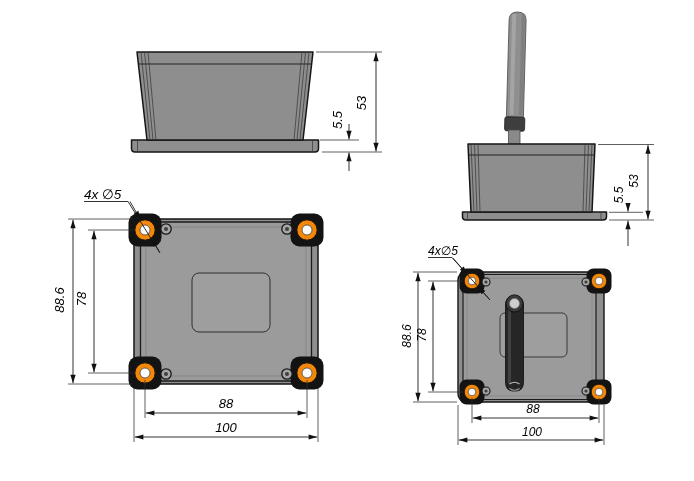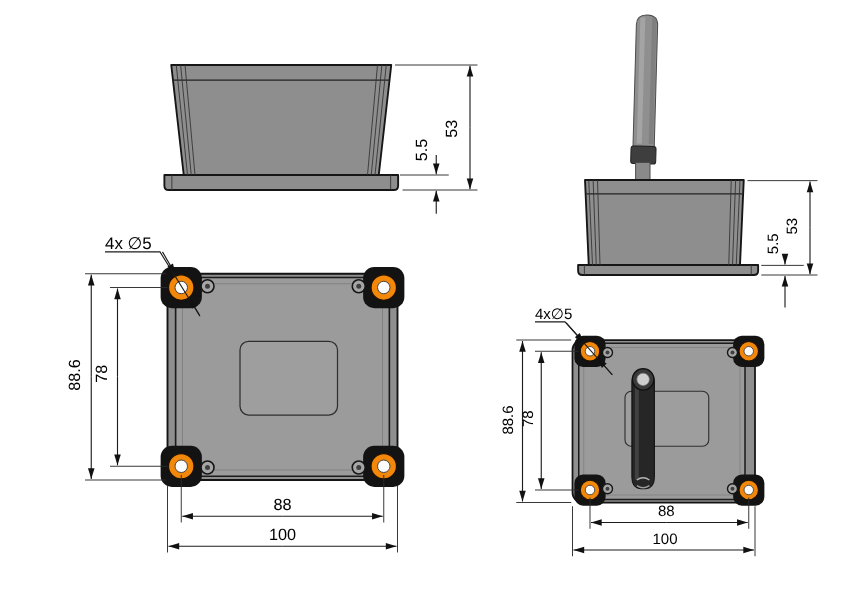--- a/index.html
+++ b/index.html
@@ -1,16 +1,16 @@
 <!DOCTYPE html>
 <html><head>
 <meta charset="utf-8">
 <style>
   html,body{margin:0;padding:0;background:#ffffff;}
-  .canvas{position:relative;width:694px;height:481px;background:#ffffff;overflow:hidden;}
+  .canvas{position:relative;width:694px;height:481px;background:#ffffff;overflow:hidden;font-style:italic;}
   svg{display:block;}
   text{font-family:"Liberation Sans","DejaVu Sans",sans-serif;fill:#000000;}
   .dimtext{font-size:13px;}
   .dimtext-sm{font-size:12px;}
   .callout{font-size:13.5px;}
   .callout-sm{font-size:12px;}
   .ext{stroke:#2b2b2b;stroke-width:0.75;fill:none;}
   .dimline{stroke:#1c1c1c;stroke-width:0.9;fill:none;}
   .leader{stroke:#1c1c1c;stroke-width:0.9;fill:none;}
   .outline{stroke:#161616;stroke-width:1.5;stroke-linejoin:round;}

